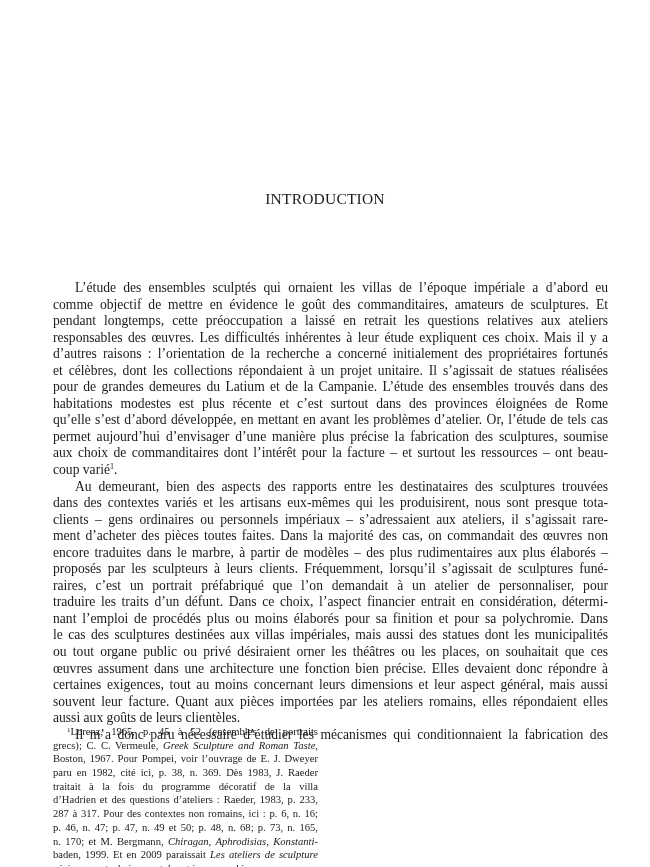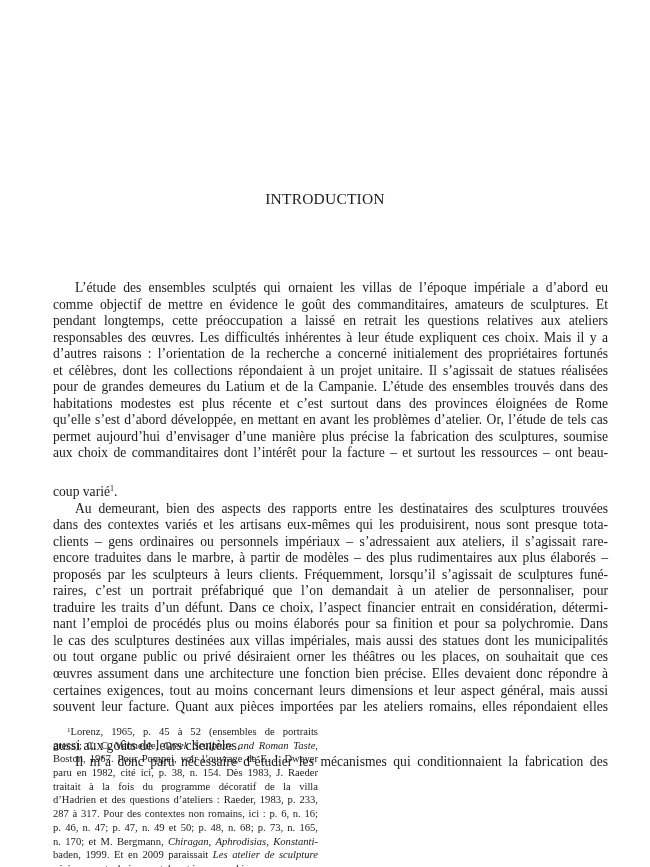--- a/index.html
+++ b/index.html
@@ -3,21 +3,21 @@
   <meta charset="utf-8">
   <style>
     html, body { margin: 0; padding: 0; background: #ffffff; }
     body { width: 650px; height: 867px; position: relative; overflow: hidden;
            font-family: "Liberation Serif", "DejaVu Serif", serif; color: #1a1a1a; }
     .title { position: absolute; top: 190px; left: 0; width: 650px; text-align: center;
              font-size: 15.5px; letter-spacing: 0.2px; color: #1a1a1a; }
     .body-text { position: absolute; left: 53px; width: 555px; top: 280px; }
     .line { display: block; height: 16.55px; line-height: 16.55px; font-size: 13.6px;
             text-align: justify; text-align-last: justify; white-space: nowrap; }
-    .line.last { text-align-last: left; margin-top: 22px; }
+    .line.last { text-align-last: left; }
     .line.indent { padding-left: 22px; }
     sup { font-size: 8px; line-height: 0; vertical-align: 5px; }
     .footnotes { position: absolute; top: 725px; left: 53px; width: 555px; display: flex; justify-content: space-between; flex-direction: column; }
     .fn-col { width: 265px; }
     .fn-line { display: block; height: 13.7px; line-height: 13.7px; font-size: 10.6px;
                text-align: justify; text-align-last: justify; white-space: nowrap; }
     .fn-line.last { text-align-last: left; }
     .fn-line.indent { padding-left: 14px; }
     .fn-line sup { font-size: 7px; vertical-align: 3px; }
     em { }
@@ -41,20 +41,21 @@
     <span class="line">qu’elle s’est d’abord développée, en mettant en avant les problèmes d’atelier. Or, l’étude de tels cas</span>
     <span class="line">permet aujourd’hui d’envisager d’une manière plus précise la fabrication des sculptures, soumise</span>
     <span class="line">aux choix de commanditaires dont l’intérêt pour la facture – et surtout les ressources – ont beau-</span>
     <span class="line last"><span>coup varié</span><sup>1</sup><span>.</span></span>
   </div>
 
   <div>
     <span class="line indent">Au demeurant, bien des aspects des rapports entre les destinataires des sculptures trouvées</span>
     <span class="line">dans des contextes variés et les artisans eux-mêmes qui les produisirent, nous sont presque tota-</span>
     <span class="line">clients – gens ordinaires ou personnels impériaux – s’adressaient aux ateliers, il s’agissait rare-</span>
+    <span class="line">ment d’acheter des pièces toutes faites. Dans la majorité des cas, on commandait des œuvres non</span>
     <span class="line">encore traduites dans le marbre, à partir de modèles – des plus rudimentaires aux plus élaborés –</span>
     <span class="line">proposés par les sculpteurs à leurs clients. Fréquemment, lorsqu’il s’agissait de sculptures funé-</span>
     <span class="line">raires, c’est un portrait préfabriqué que l’on demandait à un atelier de personnaliser, pour</span>
     <span class="line">traduire les traits d’un défunt. Dans ce choix, l’aspect financier entrait en considération, détermi-</span>
     <span class="line">nant l’emploi de procédés plus ou moins élaborés pour sa finition et pour sa polychromie. Dans</span>
     <span class="line">le cas des sculptures destinées aux villas impériales, mais aussi des statues dont les municipalités</span>
     <span class="line">ou tout organe public ou privé désiraient orner les théâtres ou les places, on souhaitait que ces</span>
     <span class="line">œuvres assument dans une architecture une fonction bien précise. Elles devaient donc répondre à</span>
     <span class="line">certaines exigences, tout au moins concernant leurs dimensions et leur aspect général, mais aussi</span>
     <span class="line">souvent leur facture. Quant aux pièces importées par les ateliers romains, elles répondaient elles</span>
@@ -64,24 +65,24 @@
   <div>
     <span class="line indent">Il m’a donc paru nécessaire d’étudier les mécanismes qui conditionnaient la fabrication des</span>
   </div>
 </div>
 
 <div class="footnotes">
   <div class="fn-col">
     <span class="fn-line indent"><sup>1</sup><span>Lorenz, 1965, p. 45 à 52 (ensembles de portraits</span></span>
     <span class="fn-line"><span>grecs); C. C. Vermeule, </span><em>Greek Sculpture and Roman Taste</em><span>,</span></span>
     <span class="fn-line">Boston, 1967. Pour Pompei, voir l’ouvrage de E. J. Dweyer</span>
-    <span class="fn-line">paru en 1982, cité ici, p. 38, n. 154. Dès 1983, J. Raeder</span>
+    <span class="fn-line">paru en 1982, cité ici, p. 38, n. 369. Dès 1983, J. Raeder</span>
     <span class="fn-line">traitait à la fois du programme décoratif de la villa</span>
     <span class="fn-line">d’Hadrien et des questions d’ateliers : Raeder, 1983, p. 233,</span>
   </div>
   <div class="fn-col">
     <span class="fn-line">287 à 317. Pour des contextes non romains, ici : p. 6, n. 16;</span>
     <span class="fn-line">p. 46, n. 47; p. 47, n. 49 et 50; p. 48, n. 68; p. 73, n. 165,</span>
     <span class="fn-line"><span>n. 170; et M. Bergmann, </span><em>Chiragan, Aphrodisias, Konstanti-</em><span></span></span>
-    <span class="fn-line"><span>baden, 1999. Et en 2009 paraissait </span><em>Les atelier de sculpture</em><span></span></span>
+    <span class="fn-line"><span>baden, 1999. Et en 2009 paraissait </span><em>Les ateliers de sculpture</em><span></span></span>
     <span class="fn-line last"><span></span><em>régionaux : techniques, styles et iconographie</em><span>.</span></span>
   </div>
 </div>
 
 </body></html>

